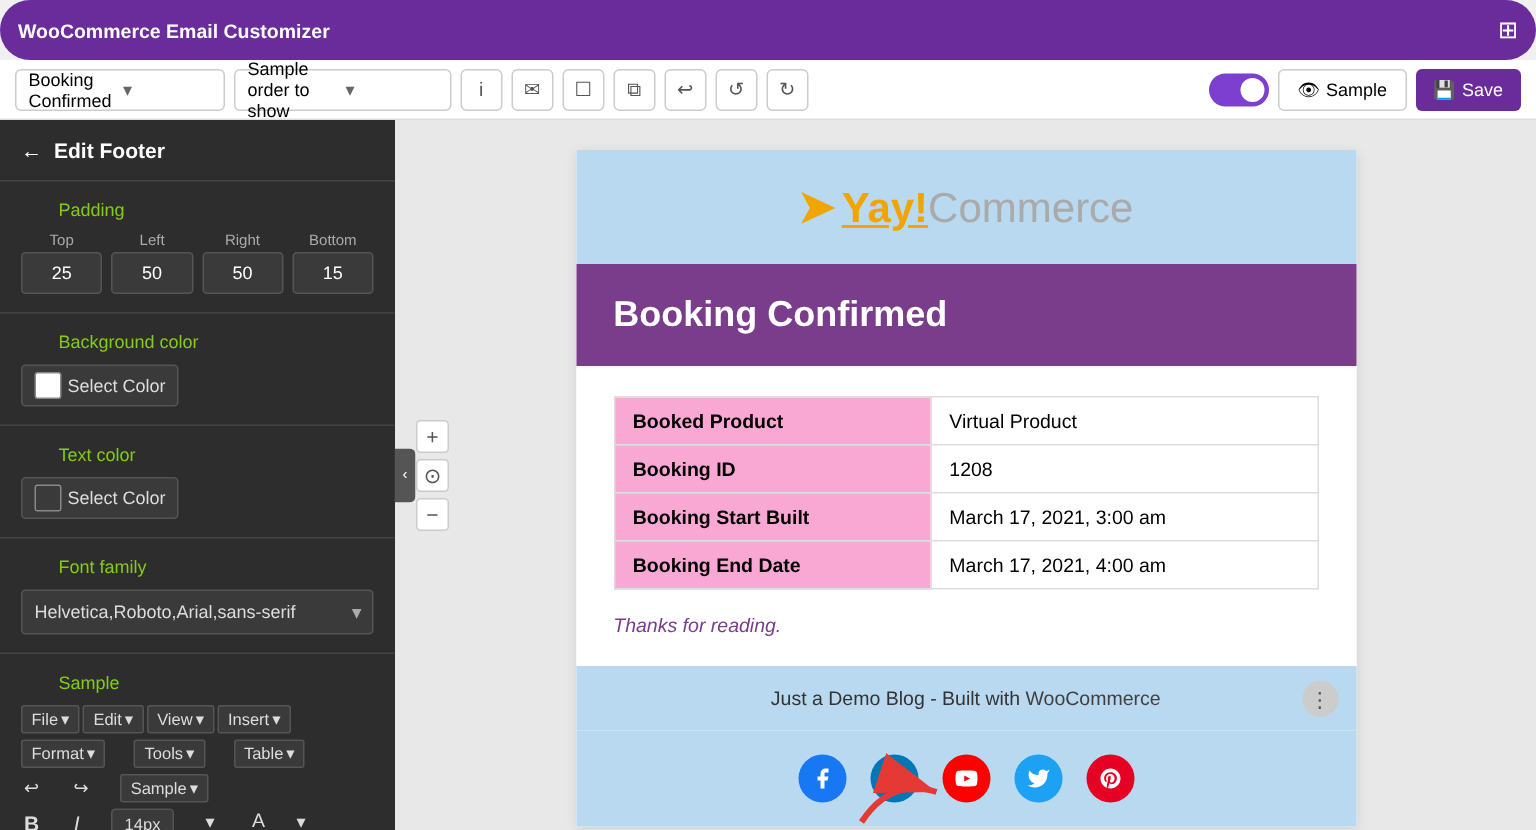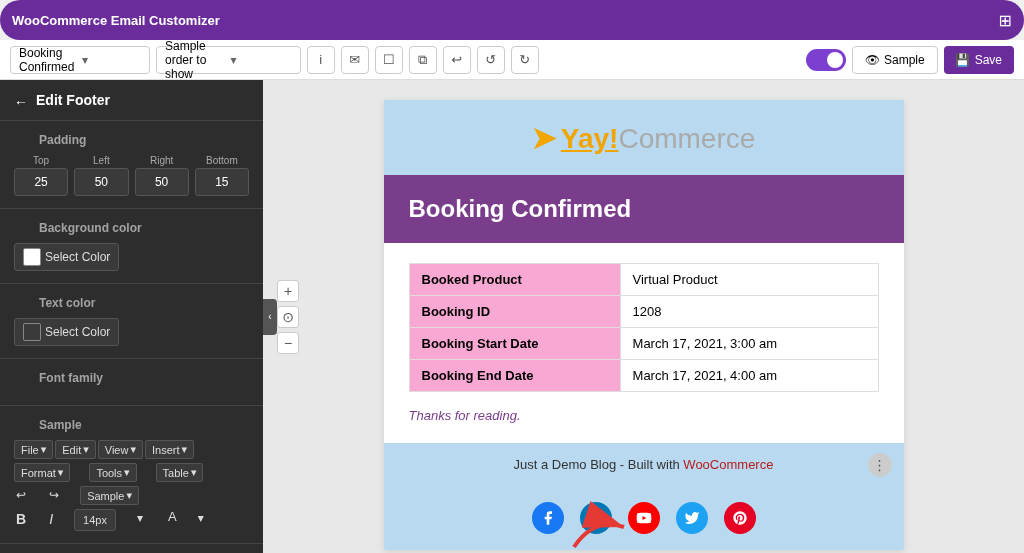--- a/index.html
+++ b/index.html
@@ -149,24 +149,24 @@
       color: white;
       font-size: 14px;
       font-weight: bold;
     }
 
     .sidebar-section {
       padding: 12px 14px;
       border-bottom: 1px solid #444;
     }
     .sidebar-section-title {
-      color: #a3a3a3;
+      color: #84cc16;
       font-size: 12px;
       margin-bottom: 8px;
-      font-weight: bold;
+      font-weight: normal;
       padding-left: 25px;
     }
     .padding-label {
       color: #aaa;
       font-size: 10px;
       text-align: center;
     }
     .padding-input {
       width: 100%;
       height: 28px;
@@ -368,21 +368,21 @@
       position: relative;
       display: flex;
       align-items: center;
       justify-content: center;
     }
     .email-footer-text {
       font-size: 13px;
       color: #333;
     }
     .email-footer-text a {
-      color: #b91c1c;
+      color: #404040;
       text-decoration: none;
       margin-top: 12px;
     }
     .footer-menu-icon {
       position: absolute;
       right: 12px;
       top: 50%;
       transform: translateY(-50%);
       width: 24px;
       height: 24px;
@@ -528,20 +528,25 @@
     <div class="sidebar-section">
       <div class="sidebar-section-title">Text color</div>
       <div class="color-btn">
         <div class="color-swatch-dark"></div>
         <span>Select Color</span>
       </div>
     </div>
 
     <div class="sidebar-section">
       <div class="sidebar-section-title">Font family</div>
+      <div class="font-select-wrap">
+        <select>
+          <option>Helvetica,Roboto,Arial,sans-serif</option>
+        </select>
+      </div>
     </div>
 
     <div class="sidebar-section">
       <div class="sidebar-section-title">Sample</div>
       <div class="content-toolbar">
         <div class="content-toolbar-btn">
           <span>File</span>
           <span>▾</span>
         </div>
         <div class="content-toolbar-btn">
@@ -626,21 +631,21 @@
           <tbody>
               <tr>
             <td>Booked Product</td>
             <td>Virtual Product</td>
           </tr>
           <tr>
             <td>Booking ID</td>
             <td>1208</td>
           </tr>
           <tr>
-            <td>Booking Start Date</td>
+            <td>Booking Start Built</td>
             <td>March 17, 2021, 3:00 am</td>
           </tr>
           <tr>
             <td>Booking End Date</td>
             <td>March 17, 2021, 4:00 am</td>
           </tr>
         </tbody>
           </table>
         <div class="thanks-text">Thanks for reading.</div>
       </div>

